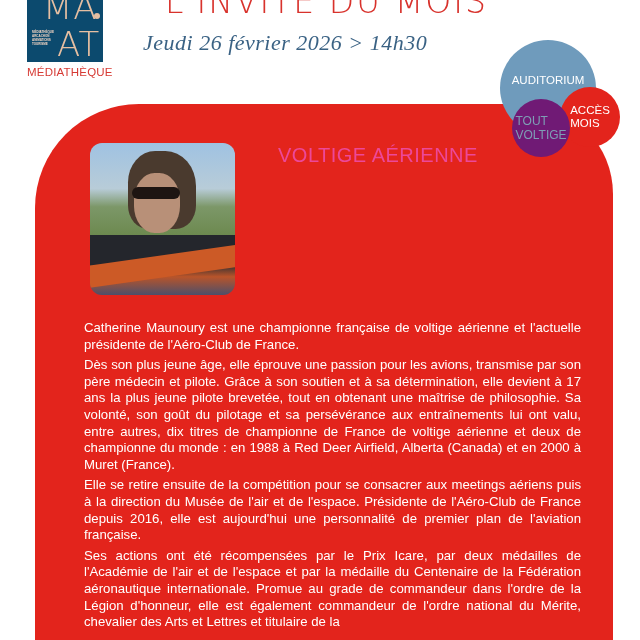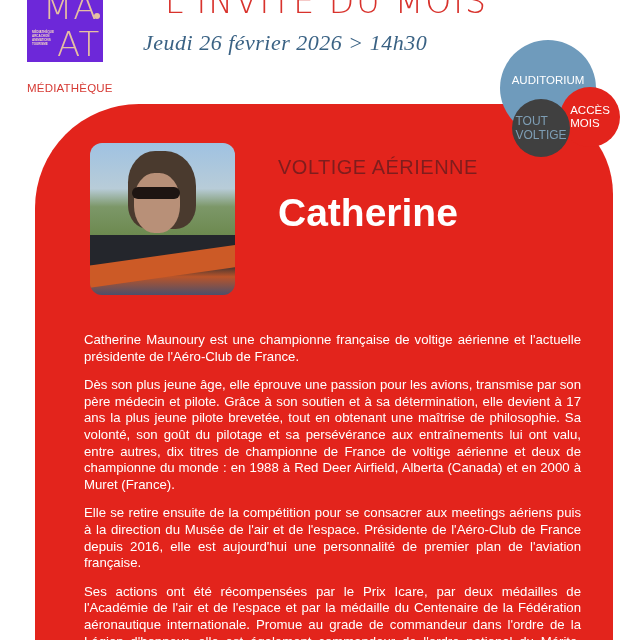--- a/index.html
+++ b/index.html
@@ -1,56 +1,56 @@
 <!DOCTYPE html>
 <html><head>
 <meta charset="utf-8">
 <style>
   html, body { margin:0; padding:0; }
   body { width:640px; height:640px; overflow:hidden; background:#ffffff; position:relative; font-family:"Liberation Sans", sans-serif; }
 
   
-  .logo { position:absolute; left:27px; top:0; width:76px; height:62px; background:#6d28d9; overflow:hidden; }
+  .logo { position:absolute; left:27px; top:0; width:76px; height:62px; background:#0c4a6e; overflow:hidden; }
   .logo .big { position:absolute; color:#e6bfa2; font-family:"DejaVu Sans", sans-serif; font-weight:300; font-size:34px; line-height:34px; letter-spacing:1px; }
   .logo .l1 { left:16px; top:-10px; }
   .logo .dot { position:absolute; left:67px; top:13px; width:6px; height:6px; border-radius:50%; background:#e6bfa2; }
   .logo .l2 { left:30px; top:27px; }
   .logo .tag { position:absolute; left:5px; top:30px; width:30px; color:#f3d5c3; font-size:3px; line-height:4px; font-weight:bold; }
-  .logo-label { position:absolute; left:27px; top:66px; width:86px; color:#d63a34; font-size:11.5px; letter-spacing:0.2px;margin-top:16px; }
+  .logo-label { position:absolute; left:27px; top:66px; width:86px; color:#d63a34; font-size:11.5px; letter-spacing:0.2px; }
 
   
   .title { position:absolute; left:165px; top:-18px; color:#d8322c; font-family:"DejaVu Sans", sans-serif; font-weight:200; font-size:33px; letter-spacing:2px; white-space:nowrap; }
   .date { position:absolute; left:143px; top:30px; color:#3a6284; font-family:Liberation Serif, serif; font-style:italic; font-size:22px; letter-spacing:0.5px; white-space:nowrap; }
 
   
   .panel { position:absolute; left:35px; top:104px; width:578px; height:560px; background:#e3241c; border-radius:104px 90px 0 0; }
 
   
   .badge { position:absolute; border-radius:50%; display:flex; align-items:center; justify-content:center; font-size:11.5px; line-height:13px; }
   .b-audit { left:500px; top:40px; width:96px; height:96px; background:#6f9bbc; color:#ffffff; align-items:flex-start; }
   .b-audit span { margin-top:34px; font-size:11.5px; }
   .b-acces { left:560px; top:87px; width:60px; height:60px; background:#e3241c; color:#ffffff; }
-  .b-tout { left:512px; top:99px; width:58px; height:58px; background:#404040; color:#7e9eb5; font-size:12px; line-height:14px; }
+  .b-tout { left:512px; top:99px; width:58px; height:58px; background:#701a75; color:#7e9eb5; font-size:12px; line-height:14px; }
 
   
   .photo { position:absolute; left:90px; top:143px; width:145px; height:152px; border-radius:12px; overflow:hidden;
     background: linear-gradient(to bottom, #9fc2e2 0%, #b8ccd8 30%, #7c9768 42%, #6d8a50 60%, #5a6d48 72%, #2e2e32 80%, #b8542a 88%, #4d4f6a 100%); }
   .photo .hair { position:absolute; left:38px; top:8px; width:68px; height:78px; border-radius:40% 45% 30% 30%; background:#4a3a2e; }
   .photo .face { position:absolute; left:44px; top:30px; width:46px; height:60px; border-radius:45% 45% 45% 45%; background:#b89078; }
   .photo .glasses { position:absolute; left:42px; top:44px; width:48px; height:12px; border-radius:6px; background:#1e1512; }
   .photo .body { position:absolute; left:0; top:92px; width:145px; height:30px; background:#24262c; }
   .photo .wing { position:absolute; left:-10px; top:112px; width:170px; height:22px; background:#cc5a26; transform:rotate(-8deg); }
 
   
-  .category { position:absolute; left:278px; top:156px; color:#7f1d1d; font-size:20px; letter-spacing:0.5px; }
+  .category { position:absolute; left:278px; top:144px; color:#ec4899; font-size:20px; letter-spacing:0.5px; }
   .name { position:absolute; left:278px; top:186px; color:#ffffff; font-weight:bold; font-size:39px; line-height:53px; }
 
   
   .body-text { position:absolute; left:84px; top:320px; width:497px; color:#ffffff; font-size:13.2px; line-height:16.6px; text-align:justify; }
-  .body-text p { margin:12px 0 4px 0; }
+  .body-text p { margin:0 0 4px 0; }
 </style>
 </head>
 <body>
 
 <div class="logo">
   <span class="big l1">MA</span>
   <span class="dot"></span>
   <span class="tag">MÉDIATHÈQUE ARCACHON ANIMATIONS TOURISME</span>
   <span class="big l2">AT</span>
 </div>
@@ -80,21 +80,20 @@
 <div class="photo" aria-label="portrait-photo">
   <div class="hair"></div>
   <div class="face"></div>
   <div class="glasses"></div>
   <div class="body"></div>
   <div class="wing"></div>
 </div>
 
 <div class="category">VOLTIGE AÉRIENNE</div>
 <div class="name">
-  <div>Catherine</div>
 </div>
 
 <div class="body-text">
   <p>Catherine Maunoury est une championne française de voltige aérienne et l'actuelle présidente de l'Aéro-Club de France.</p>
   <p>Dès son plus jeune âge, elle éprouve une passion pour les avions, transmise par son père médecin et pilote. Grâce à son soutien et à sa détermination, elle devient à 17 ans la plus jeune pilote brevetée, tout en obtenant une maîtrise de philosophie. Sa volonté, son goût du pilotage et sa persévérance aux entraînements lui ont valu, entre autres,  dix titres de championne de France de voltige aérienne et deux de championne du monde : en 1988 à Red Deer Airfield, Alberta (Canada) et en 2000 à Muret (France).</p>
   <p>Elle se retire ensuite de la compétition pour se consacrer aux meetings aériens puis à la direction du Musée de l'air et de l'espace. Présidente de l'Aéro-Club de France depuis 2016, elle est aujourd'hui une personnalité de premier plan de l'aviation française.</p>
   <p>Ses actions ont été récompensées par le Prix Icare, par deux médailles de l'Académie de l'air et de l'espace et par la médaille du Centenaire de la Fédération aéronautique internationale. Promue au grade de commandeur dans l'ordre de la Légion d'honneur, elle est également commandeur de l'ordre national du Mérite, chevalier des Arts et Lettres et titulaire de la</p>
 </div>
 
 </body></html>

